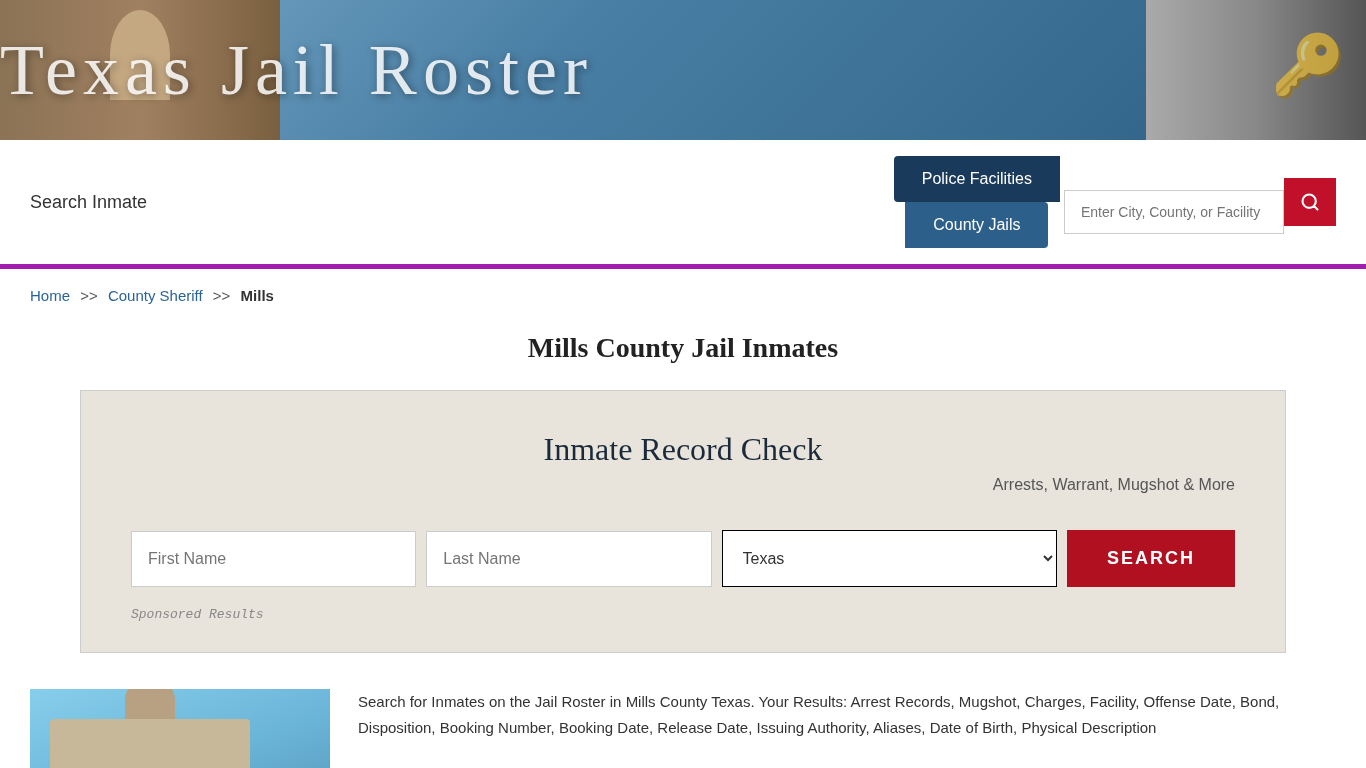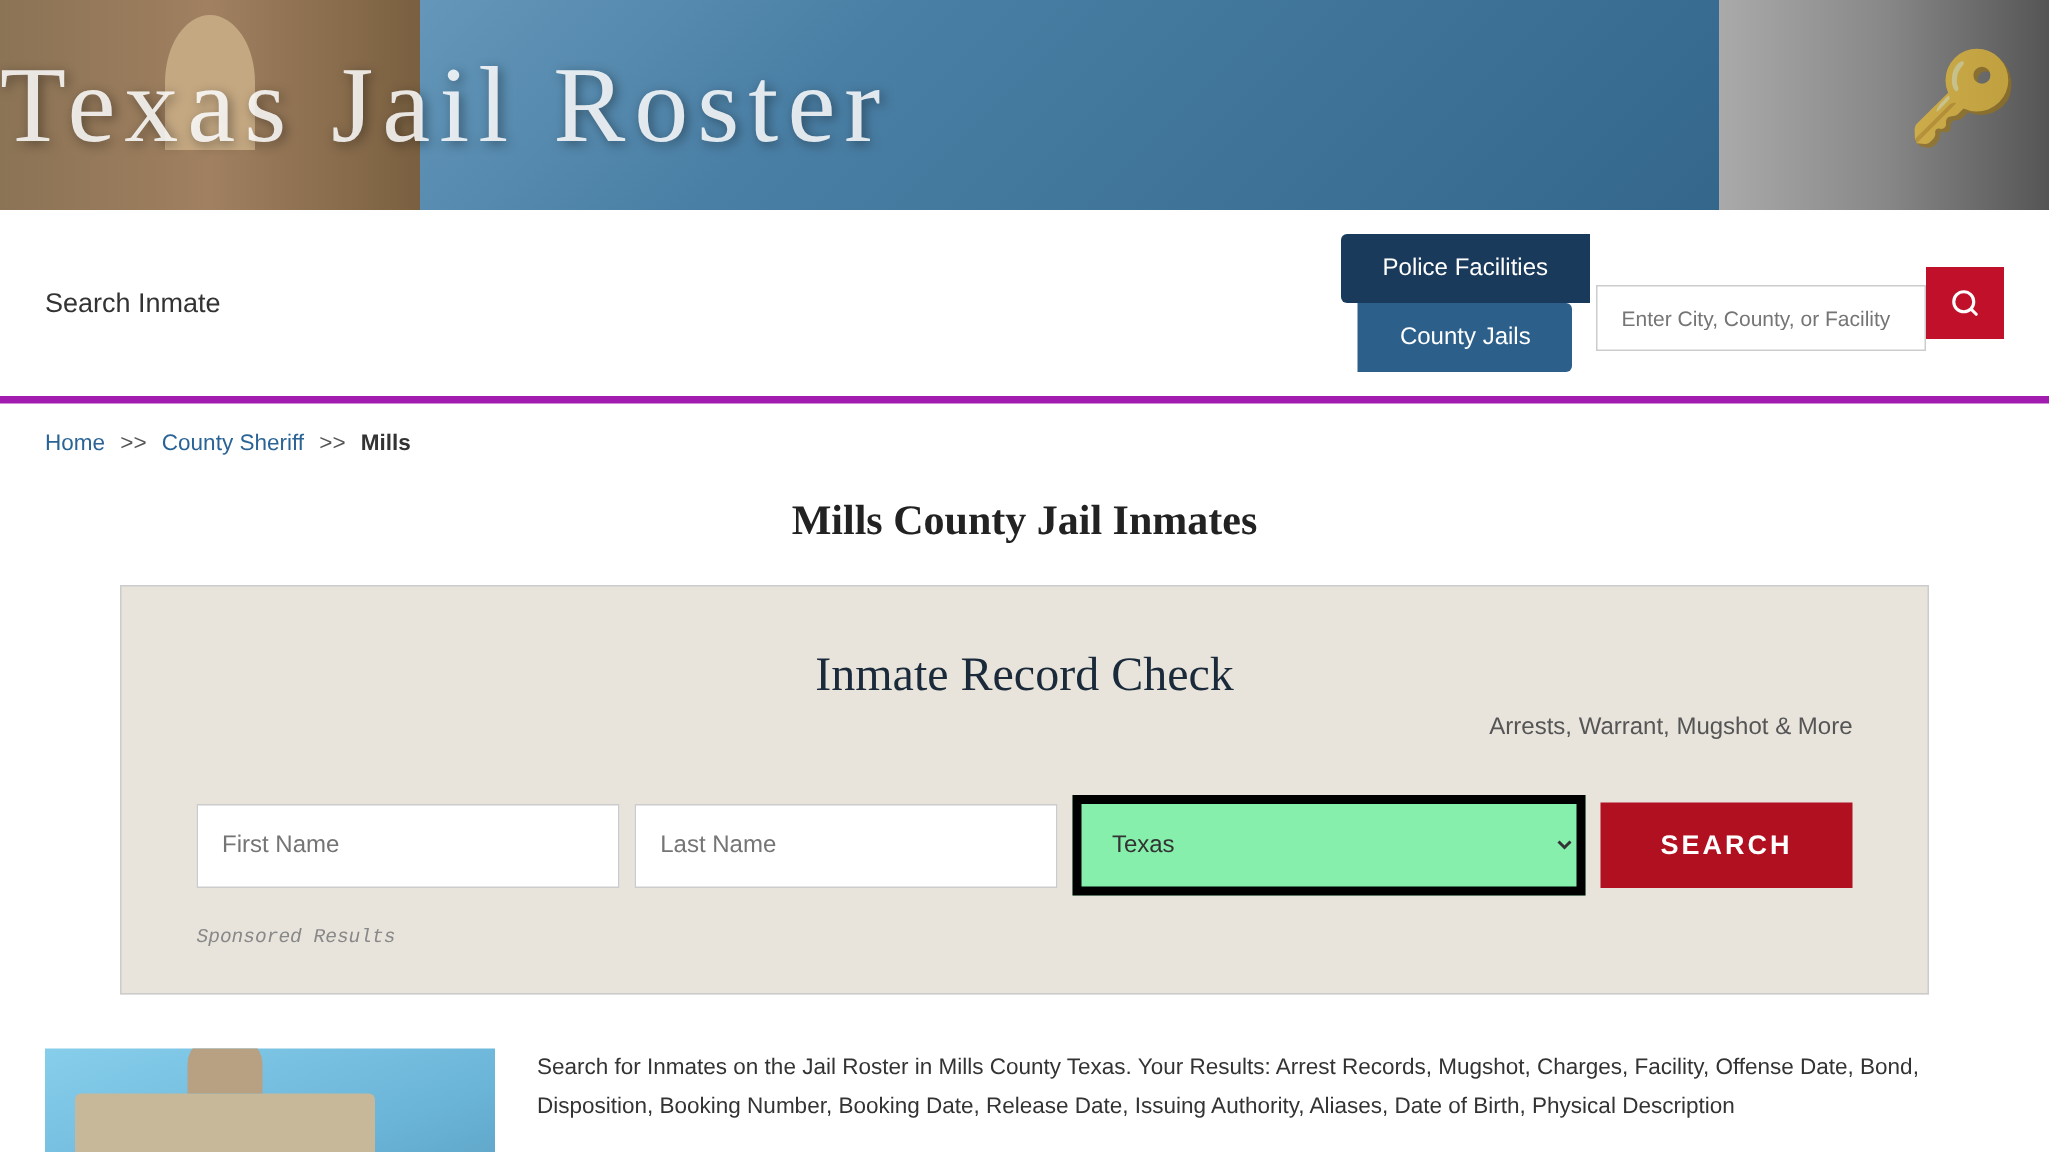--- a/index.html
+++ b/index.html
@@ -197,22 +197,22 @@
       border: 1px solid #ccc;
       background: #fff;
       color: #aaa;
       font-family: Arial, sans-serif;
       outline: none;
     }
     .form-select {
       flex: 1.2;
       padding: 18px 16px;
       font-size: 16px;
-      border: 6px solid #000000;
-      background: #86efac;
+      border: 1px solid #000000;
+      background: #ffffff;
       color: #333;
       font-family: Arial, sans-serif;
       outline: none;
       cursor: pointer;
       appearance: auto;
     }
     .form-search-btn {
       background: #b01020;
       color: #fff;
       border: none;

